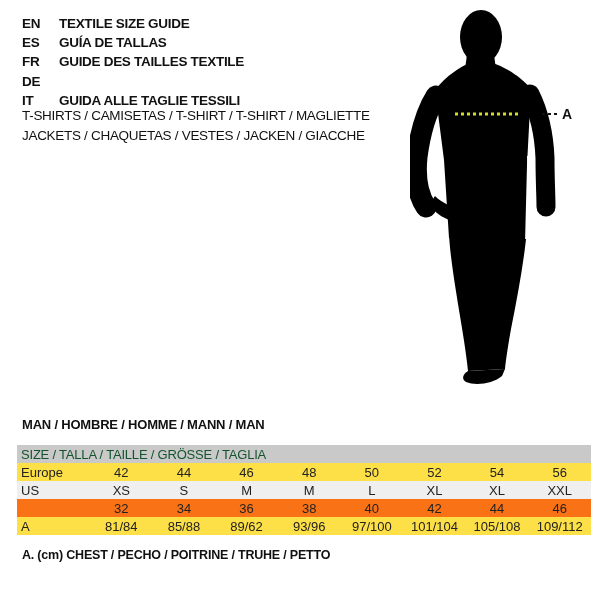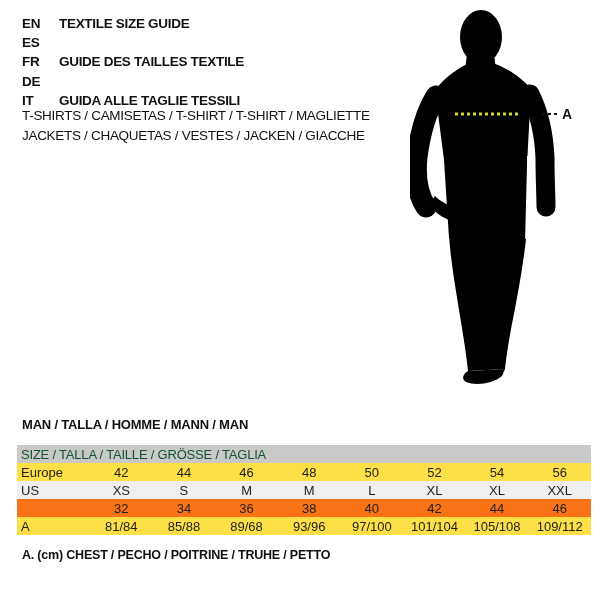--- a/index.html
+++ b/index.html
@@ -44,20 +44,21 @@
 
 <div id="screen">
 
   <div class="lang-list">
     <div class="lang-row">
       <span class="lang-code">EN</span>
       <span class="lang-label">TEXTILE SIZE GUIDE</span>
     </div>
     <div class="lang-row">
       <span class="lang-code">ES</span>
+      <span class="lang-label">GUÍA DE TALLAS</span>
     </div>
     <div class="lang-row">
       <span class="lang-code">FR</span>
       <span class="lang-label">GUIDE DES TAILLES TEXTILE</span>
     </div>
     <div class="lang-row">
       <span class="lang-code">DE</span>
     </div>
     <div class="lang-row">
       <span class="lang-code">IT</span>
@@ -93,21 +94,21 @@
 
       <path d="M529,156 C530,183 532,210 537,237" stroke="#ffffff" stroke-width="4" fill="none"></path>
 
       <line x1="455" y1="114" x2="518" y2="114" stroke-width="3" stroke-dasharray="3 3" stroke="#d3da2b"></line>
 
       <line x1="542" y1="114" x2="558" y2="114" stroke-width="2" stroke-dasharray="3 3" stroke="#111111"></line>
       <text class="measure-label" x="562" y="119" fill="#111">A</text>
     </svg>
   </div>
 
-  <div class="section-title">MAN / TALLA / HOMME / MANN / MAN</div>
+  <div class="section-title">MAN / HOMBRE / HOMME / MANN / MAN</div>
 
   <table class="size-table">
     <colgroup>
       <col class="label-col">
         <col>
         <col>
         <col>
         <col>
         <col>
         <col>
@@ -148,21 +149,21 @@
         <td class="val">38</td>
         <td class="val">40</td>
         <td class="val">42</td>
         <td class="val">44</td>
         <td class="val">46</td>
       </tr>
       <tr class="row-white">
         <td class="row-label">A</td>
         <td class="val">81/84</td>
         <td class="val">85/88</td>
-        <td class="val">89/68</td>
+        <td class="val">89/62</td>
         <td class="val">93/96</td>
         <td class="val">97/100</td>
         <td class="val">101/104</td>
         <td class="val">105/108</td>
         <td class="val">109/112</td>
       </tr>
     </tbody>
   </table>
 
   <div class="footnote">A. (cm) CHEST / PECHO / POITRINE / TRUHE / PETTO</div>

